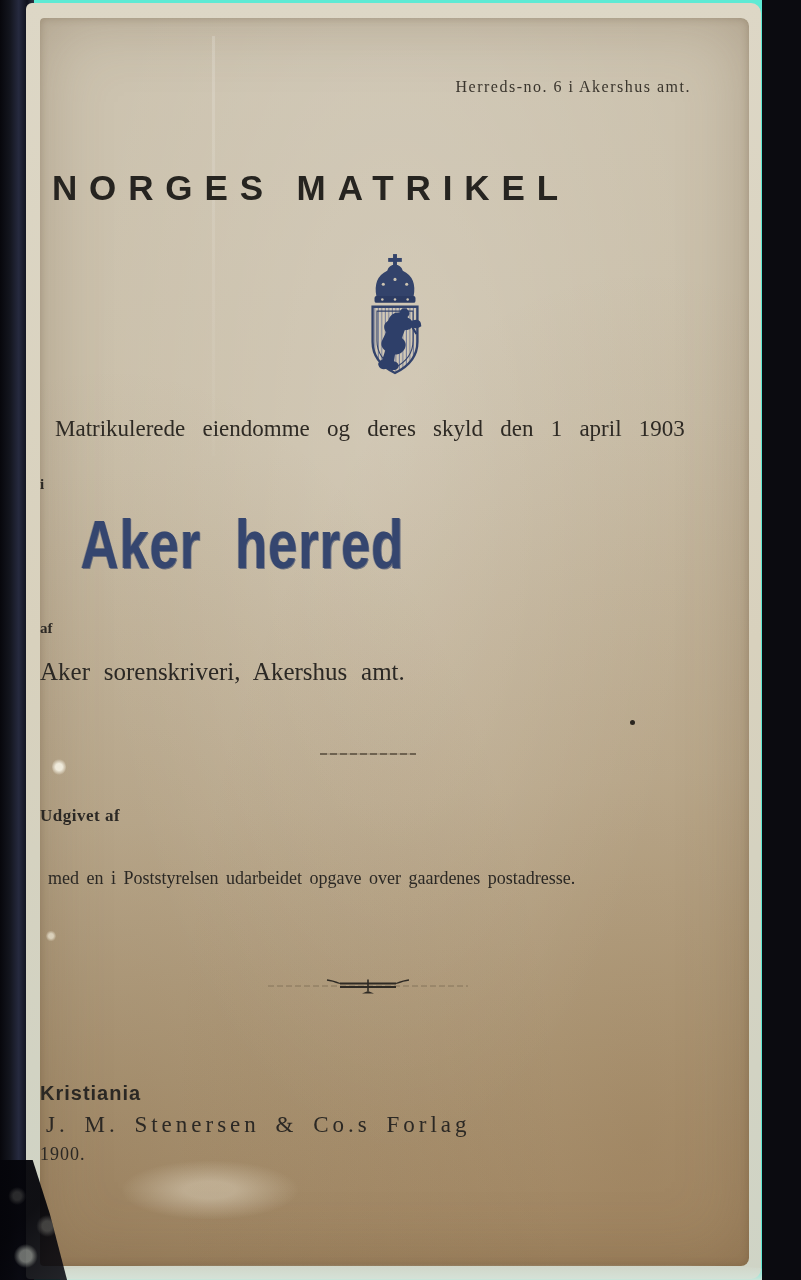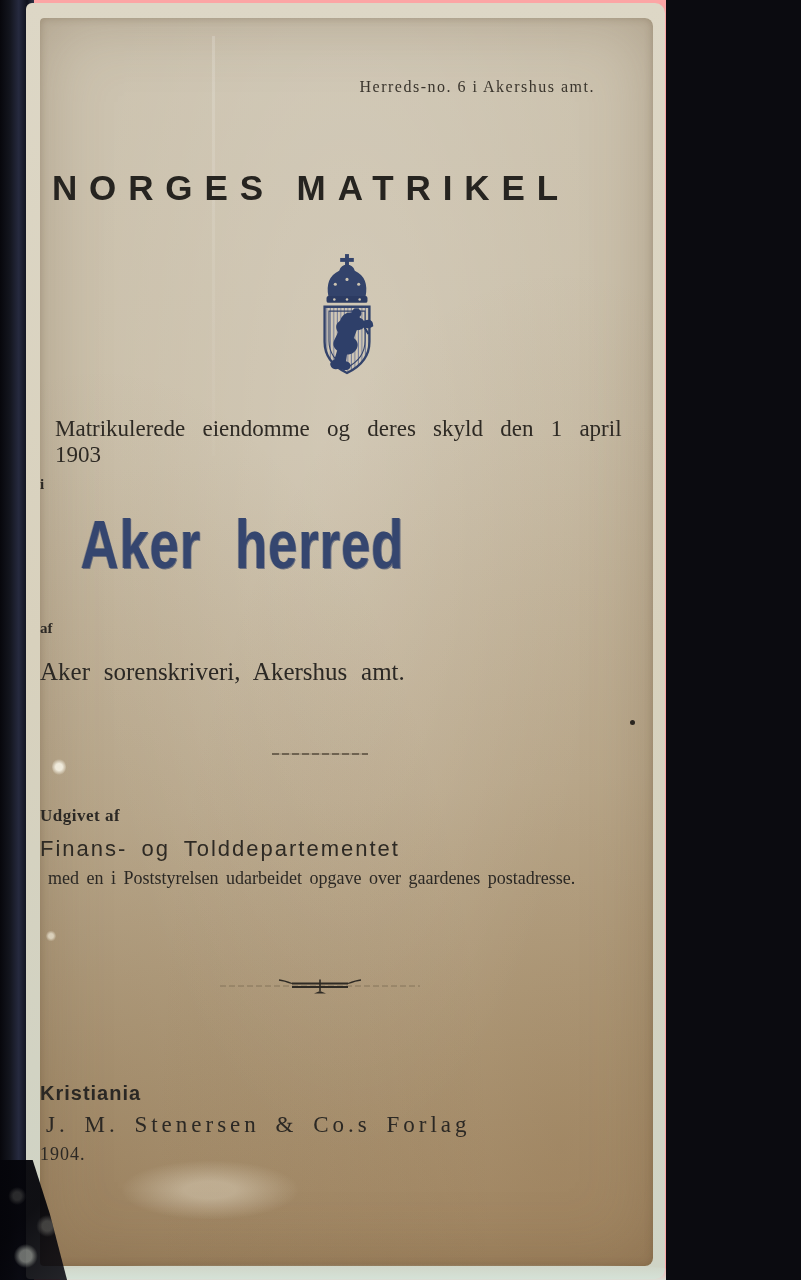--- a/index.html
+++ b/index.html
@@ -1,18 +1,18 @@
 <!DOCTYPE html>
 <html><head>
 <meta charset="utf-8">
 <style>
   html,body{margin:0;padding:0;background:#0b0b10;}
   .scene{
-    position:relative;width:666px;height:1280px;overflow:hidden;
-    background:#fca5a5;
+    position:relative;width:762px;height:1280px;overflow:hidden;
+    background:#5eead4;
     font-family:"Liberation Serif", serif;
   }
   
   .spine{
     position:absolute;left:0;top:0;width:34px;height:100%;
     background:linear-gradient(90deg,#07070c 0%,#14161f 30%,#262a3f 55%,#10121d 80%,#2e3245 100%);
   }
   .spine-bottom-wear{
     position:absolute;left:0;bottom:0;width:86px;height:120px;
     background:
@@ -144,36 +144,35 @@
     <span class="squeeze">Aker herred</span>
   </div>
 
   <div class="txt prep-af">af</div>
 
   <div class="txt jurisdiction">Aker sorenskriveri, Akershus amt.</div>
 
   <div class="thin-rule"></div>
 
   <div class="txt publisher-label">Udgivet af</div>
-  <div class="txt publisher-name">Finans- og Tolddepartementet</div>
   <div class="txt postal-note">med en i Poststyrelsen udarbeidet opgave over gaardenes postadresse.</div>
 
   <div class="ornament">
     <svg width="200" height="16" viewBox="0 0 200 16" aria-hidden="true">
       <line x1="0" y1="8" x2="200" y2="8" stroke="#6e5f4a" stroke-width="0.8" stroke-dasharray="6 3" opacity="0.8"></line>
       <path d="M72 5.5 H128 M72 9 H128" stroke="#2e2a24" stroke-width="2"></path>
       <path d="M72 5.5 Q64 2.5 59 2 M128 5.5 Q136 2.5 141 2" stroke="#2e2a24" stroke-width="1.3" fill="none"></path>
       <path d="M100 1.5 V13" stroke="#2e2a24" stroke-width="1.6"></path>
       <path d="M100 13 l-6 2.5 h12 z" fill="#2e2a24"></path>
     </svg>
   </div>
 
   <div class="txt imprint-city">Kristiania</div>
   <div class="txt imprint-pub">J. M. Stenersen &amp; Co.s Forlag</div>
-  <div class="txt imprint-year">1904.</div>
+  <div class="txt imprint-year">1900.</div>
 
   <div class="ink-speck"></div>
   <div class="stain s1"></div>
   <div class="stain s2"></div>
   <div class="stain s3"></div>
   <div class="bottom-wear"></div>
   <div class="spine-bottom-wear"></div>
 
 </div>
 

